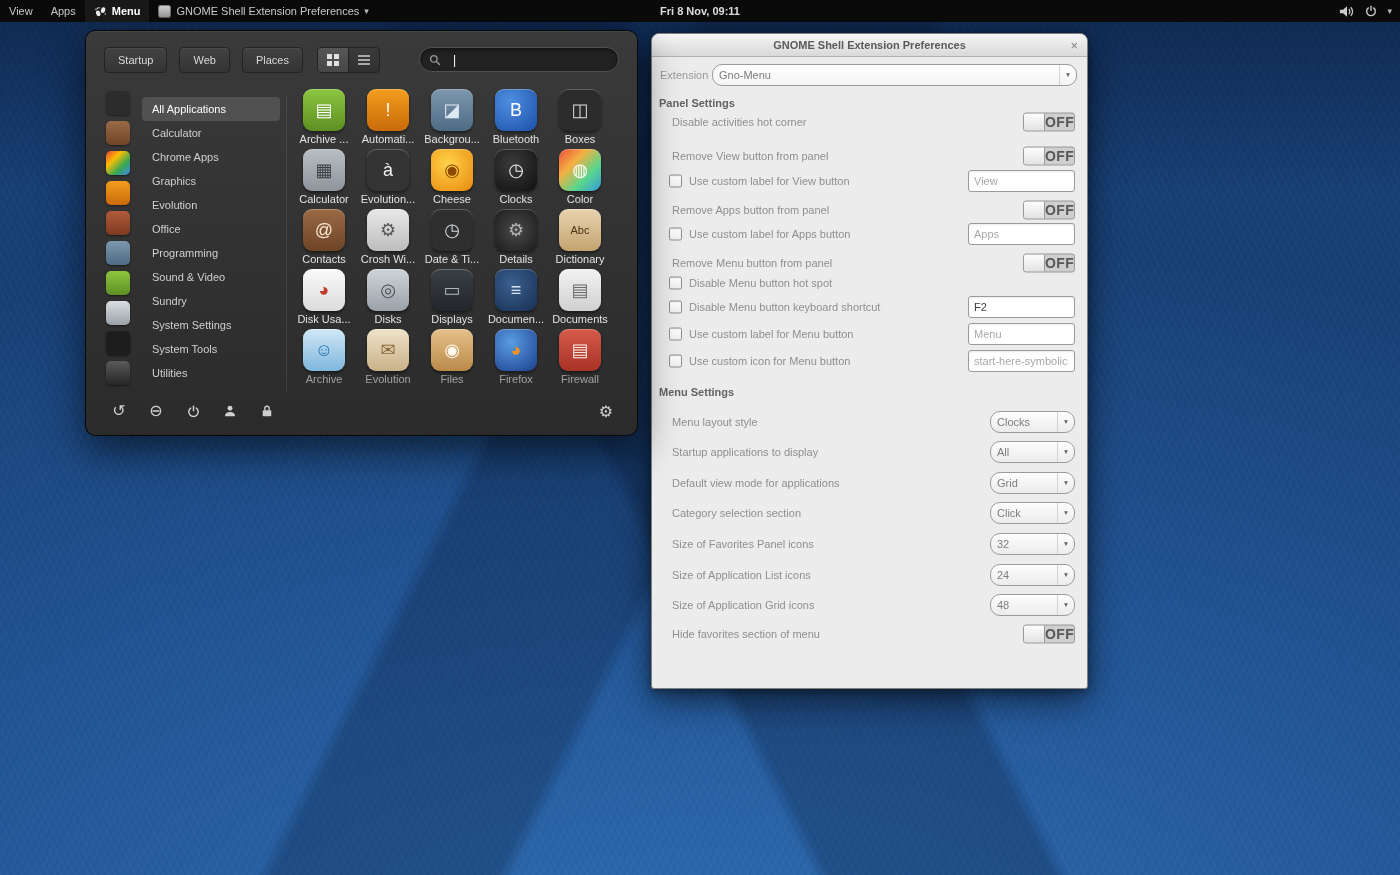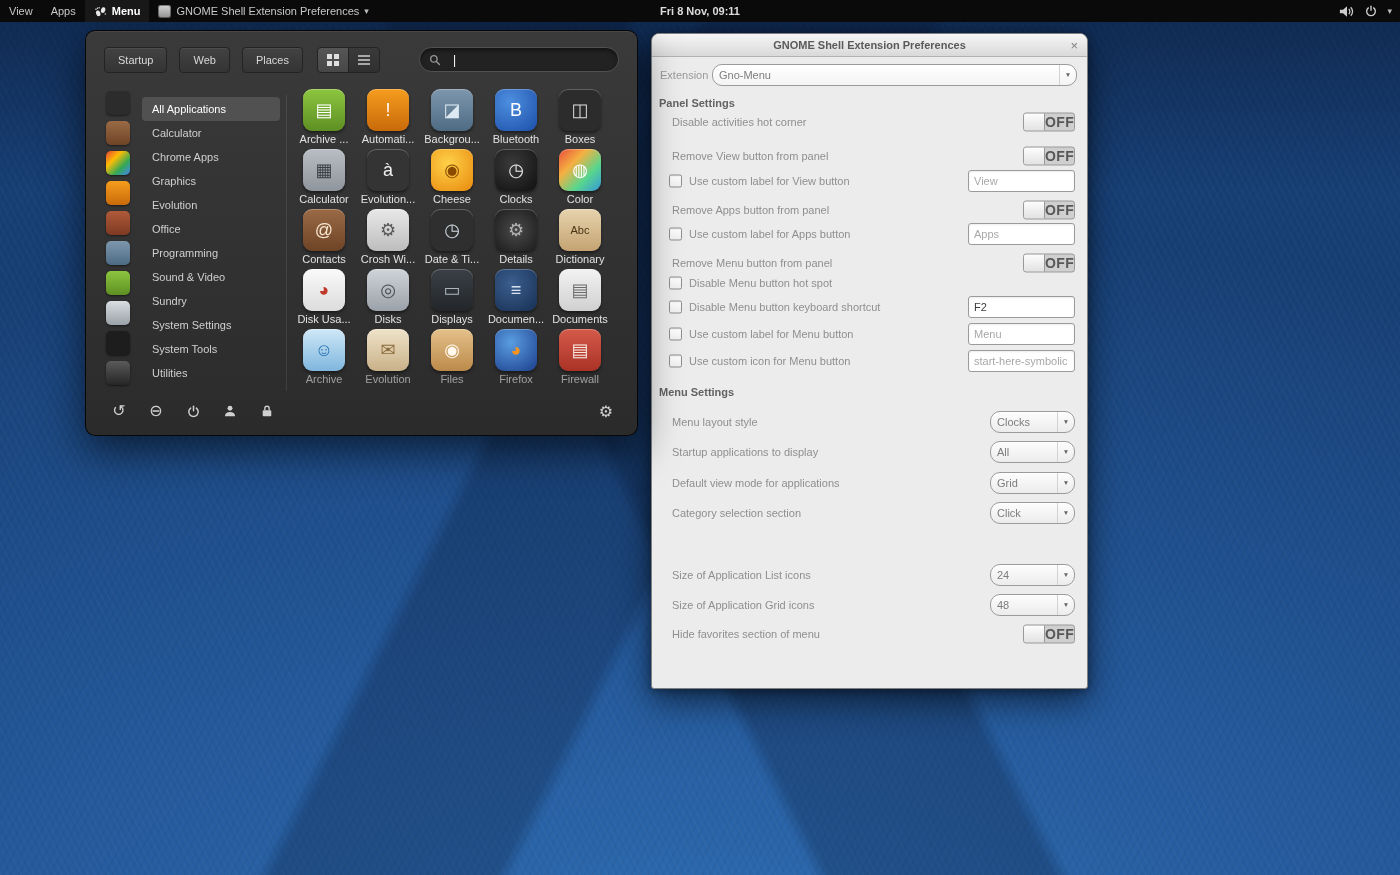--- a/index.html
+++ b/index.html
@@ -468,20 +468,27 @@
         <span class="carr">▼</span>
       </div>
   </div>
   <div class="prow" style="top:467px">
     <span class="plabel">Category selection section</span>
     <div class="combo">
         <span class="cval">Click</span>
         <span class="carr">▼</span>
       </div>
   </div>
+  <div class="prow" style="top:498px">
+    <span class="plabel">Size of Favorites Panel icons</span>
+    <div class="combo">
+        <span class="cval">32</span>
+        <span class="carr">▼</span>
+      </div>
+  </div>
   <div class="prow" style="top:529px">
     <span class="plabel">Size of Application List icons</span>
     <div class="combo">
         <span class="cval">24</span>
         <span class="carr">▼</span>
       </div>
   </div>
   <div class="prow" style="top:559px">
     <span class="plabel">Size of Application Grid icons</span>
     <div class="combo">

